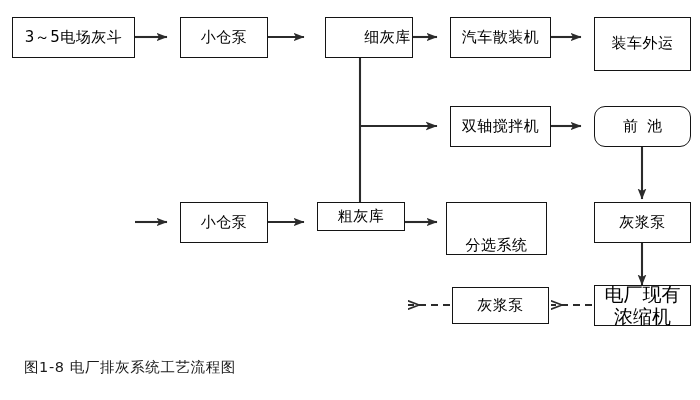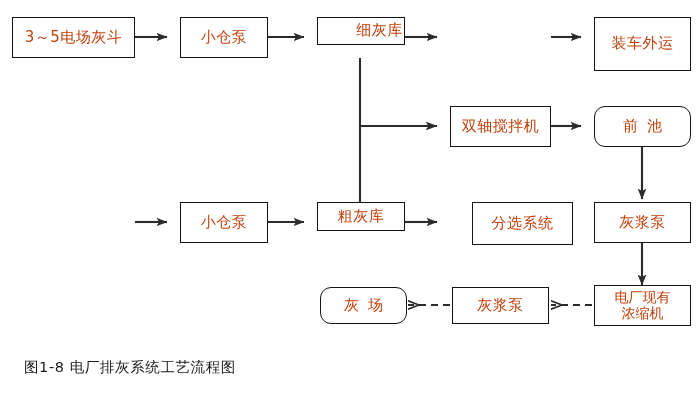--- a/index.html
+++ b/index.html
@@ -15,33 +15,33 @@
     width: 700px;
     height: 400px;
     background: #ffffff;
     overflow: hidden;
   }
   .node {
     position: absolute;
     box-sizing: border-box;
     border: 1.6px solid #141414;
     background: #ffffff;
-    color: #c2410c;
+    color: #000000;
     display: flex;
     align-items: center;
     justify-content: center;
     text-align: center;
     font-size: 15px;
     line-height: 1.15;
     letter-spacing: 0.5px;
     font-family: "DejaVu Sans", "Liberation Sans", sans-serif;
     z-index: 3;
   }
   .node.two-line {
-    font-size: 14px;
+    font-size: 19px;
     line-height: 1.12;
     letter-spacing: 0px;
     flex-direction: column;
   }
   .node.spaced {
     letter-spacing: 9px;
     text-indent: 9px;
     border-radius: 11px;
   }
   .node .label { display: block; }
@@ -111,24 +111,27 @@
   </svg>
 
   <div class="node" style="left:12px; top:17px; width:123px; height:41px;">
     <span class="label">3～5电场灰斗</span>
   </div>
 
   <div class="node" style="left:180px; top:17px; width:88px; height:41px;">
     <span class="label">小仓泵</span>
   </div>
 
-  <div class="node" style="left:317px; top:17px; width:88px; height:28px;padding-left:37px;">
+  <div class="node" style="left:325px; top:17px; width:88px; height:41px;padding-left:37px;">
     <span class="label">细灰库</span>
   </div>
 
+  <div class="node" style="left:450px; top:17px; width:101px; height:41px;">
+    <span class="label">汽车散装机</span>
+  </div>
 
   <div class="node" style="left:594px; top:17px; width:97px; height:54px;">
     <span class="label">装车外运</span>
   </div>
 
   <div class="node" style="left:450px; top:106px; width:101px; height:41px;text-align:right;">
     <span class="label">双轴搅拌机</span>
   </div>
 
   <div class="node spaced" style="left:594px; top:106px; width:97px; height:41px;">
@@ -137,36 +140,33 @@
 
 
   <div class="node" style="left:180px; top:202px; width:88px; height:41px;">
     <span class="label">小仓泵</span>
   </div>
 
   <div class="node" style="left:317px; top:202px; width:88px; height:29px;">
     <span class="label">粗灰库</span>
   </div>
 
-  <div class="node" style="left:472px; top:202px; width:101px; height:43px;">
+  <div class="node" style="left:446px; top:202px; width:101px; height:53px;align-items:flex-end;">
     <span class="label">分选系统</span>
   </div>
 
   <div class="node" style="left:594px; top:202px; width:97px; height:41px;">
     <span class="label">灰浆泵</span>
   </div>
 
   <div class="node two-line" style="left:594px; top:285px; width:97px; height:41px;">
     <span class="label">电厂现有</span>
     <span class="label">浓缩机</span>
   </div>
 
   <div class="node" style="left:452px; top:287px; width:97px; height:37px;">
     <span class="label">灰浆泵</span>
   </div>
 
-  <div class="node spaced" style="left:320px; top:287px; width:87px; height:37px;">
-    <span class="label">灰场</span>
-  </div>
 
   <div class="caption">图1-8    电厂排灰系统工艺流程图</div>
 
 </div>
 
 </body></html>

